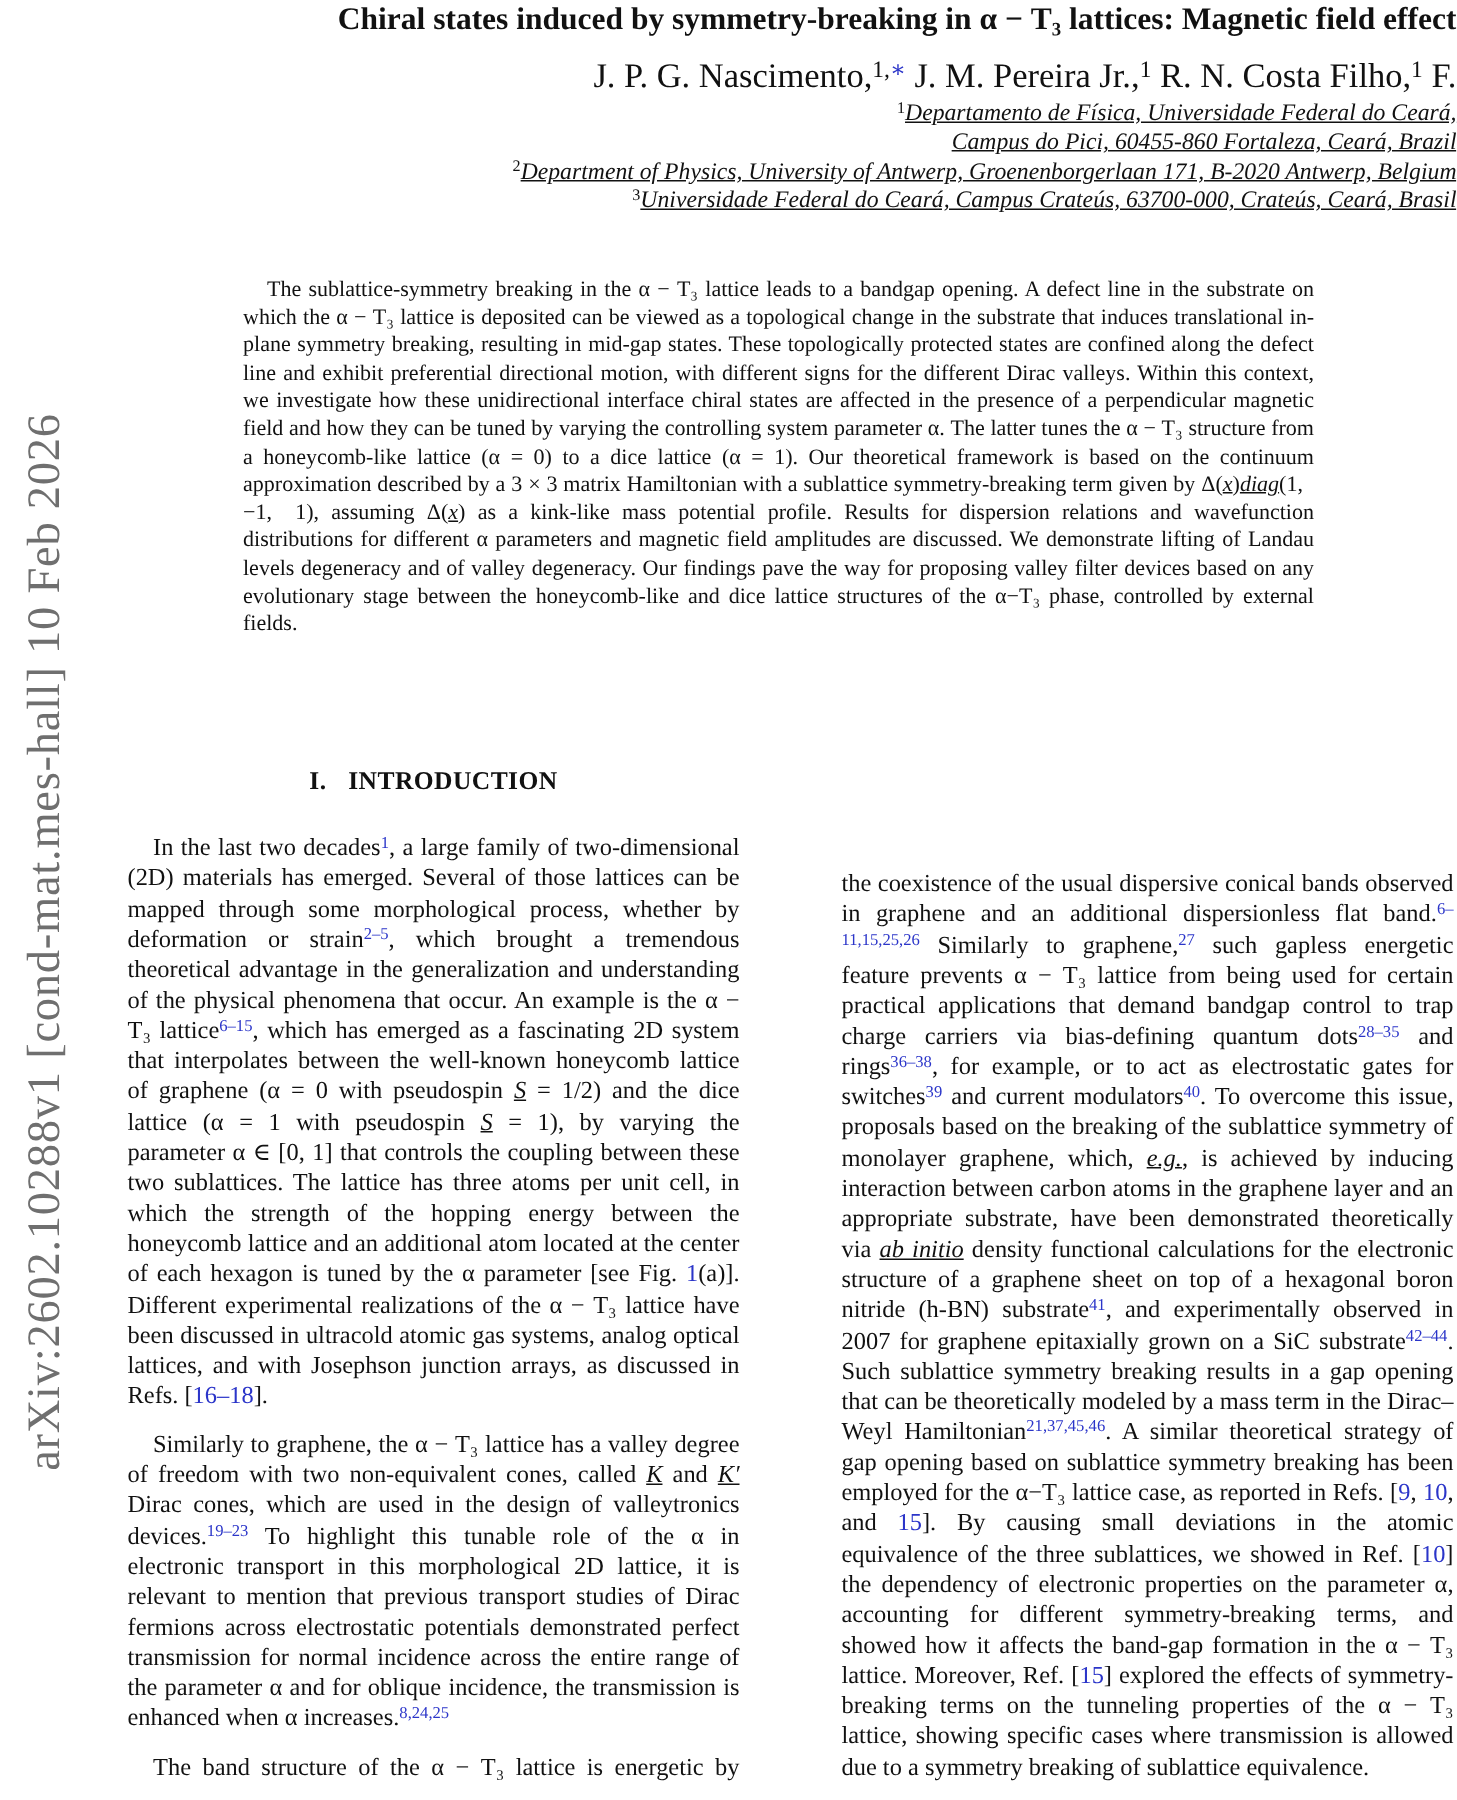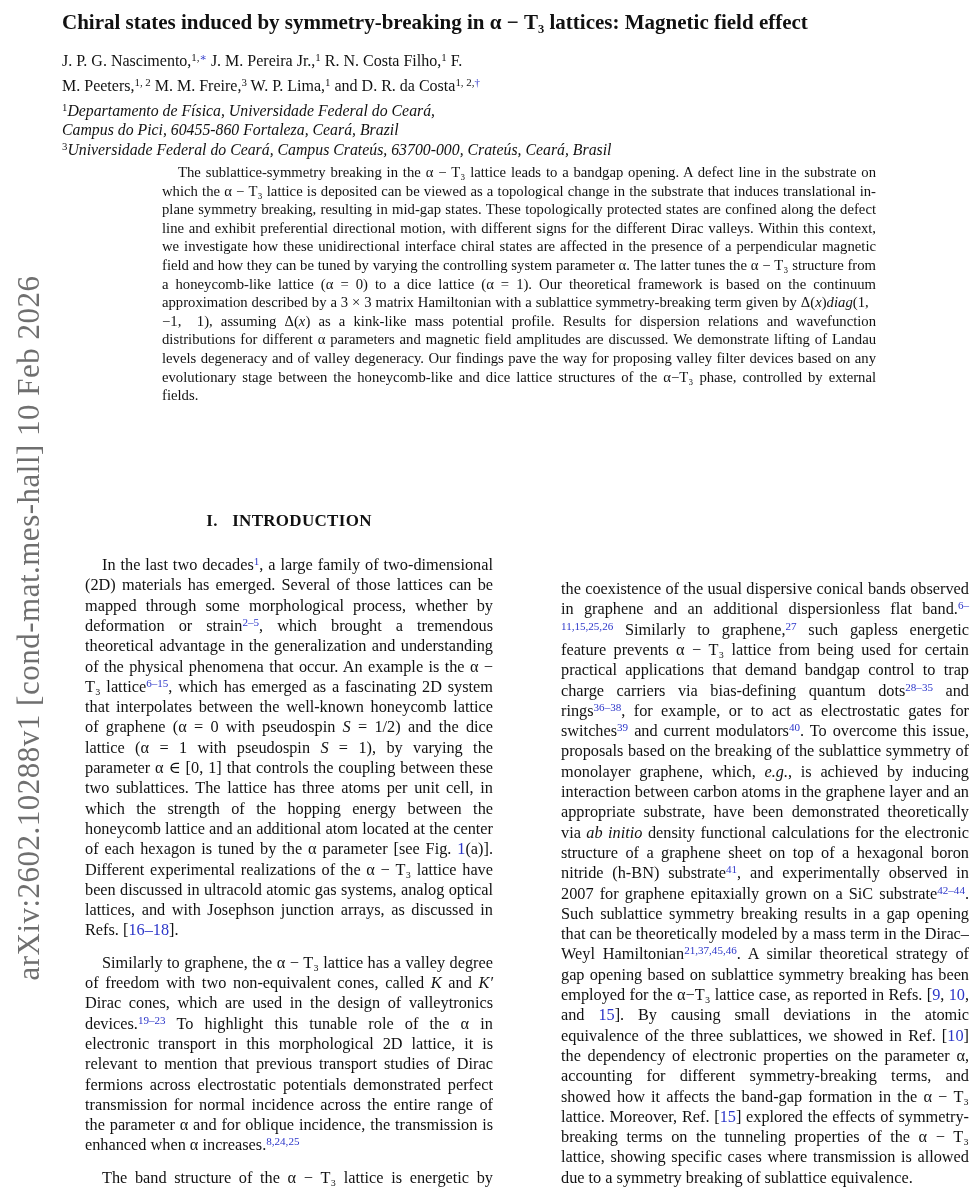--- a/index.html
+++ b/index.html
@@ -5,61 +5,61 @@
   html,body{margin:0;padding:0;background:#ffffff;}
   .page{
     position:relative;width:971px;height:1200px;background:#ffffff;overflow:hidden;
     font-family:"Liberation Serif","DejaVu Serif",serif;color:#111111;
   }
   .watermark{
     position:absolute;left:29px;top:628px;
     transform:translate(-50%,-50%) rotate(-90deg);
     white-space:nowrap;font-size:31px;color:#6f6f6f;letter-spacing:0.5px;
   }
-  .header{position:absolute;left:62px;top:10px;width:909px;text-align:left;}
+  .header{position:absolute;left:62px;top:0;width:909px;text-align:right;}
   .title{font-size:21px;font-weight:bold;margin:0 0 13px 0;white-space:nowrap;}
-  .authors{font-size:16px;line-height:25px;}
+  .authors{font-size:23px;line-height:25px;}
   .affils{margin-top:3px;font-size:15.8px;line-height:19.4px;}
   .abstract{
-    position:absolute;left:162px;top:163px;width:714px;
+    position:absolute;left:162px;top:184px;width:714px;
     font-size:14.7px;line-height:18.6px;text-align:justify;text-indent:16px;
   }
   .columns{
     position:absolute;left:73px;top:492px;width:908px;height:708px;
     display:flex;gap:44px;overflow:hidden;align-items:flex-end;
   }
   .col{width:437px;}
   .section-heading{
     font-size:17px;font-weight:bold;text-align:center;
     margin:2px 0 24px 0;letter-spacing:0.3px;
   }
   .section-heading .sec-title{margin-left:0.85em;}
   .body-par{margin:12px;font-size:16.3px;line-height:20.3px;text-align:justify;text-indent:17px;}
   .noindent{text-indent:0;}
   .cont{text-align-last:justify;}
   .mt2{margin-top:2px;}
   .mt14{margin-top:14px;}
   sup{font-size:68%;line-height:0;position:relative;top:-0.45em;vertical-align:baseline;}
   .ref{color:#2b35c9;}
-  .it{font-style:italic;}
+  .it{font-style:italic;text-decoration:underline;}
 </style>
 </head>
 <body>
 
 <div class="page">
 
   <div class="watermark">arXiv:2602.10288v1  [cond-mat.mes-hall]  10 Feb 2026</div>
 
   <div class="header">
     <h1 class="title">Chiral states induced by symmetry-breaking in α − T₃ lattices: Magnetic field effect</h1>
     <div class="authors"><span>J. P. G. Nascimento,</span><sup>1,</sup><sup class="ref">∗</sup><span> J. M. Pereira Jr.,</span><sup>1</sup><span> R. N. Costa Filho,</span><sup>1</sup><span> F.</span></div>
-    <div class="authors"><span>M. Peeters,</span><sup>1, 2</sup><span> M. M. Freire,</span><sup>3</sup><span> W. P. Lima,</span><sup>1</sup><span> and D. R. da Costa</span><sup>1, 2,</sup><sup class="ref">†</sup></div>
     <div class="affils">
       <div><sup>1</sup><span class="it">Departamento de Física, Universidade Federal do Ceará,</span></div>
       <div><span class="it">Campus do Pici, 60455-860 Fortaleza, Ceará, Brazil</span></div>
+      <div><sup>2</sup><span class="it">Department of Physics, University of Antwerp, Groenenborgerlaan 171, B-2020 Antwerp, Belgium</span></div>
       <div><sup>3</sup><span class="it">Universidade Federal do Ceará, Campus Crateús, 63700-000, Crateús, Ceará, Brasil</span></div>
     </div>
   </div>
 
   <div class="abstract"><span>The sublattice-symmetry breaking in the α − T₃ lattice leads to a bandgap opening. A defect line in the substrate on which the α − T₃ lattice is deposited can be viewed as a topological change in the substrate that induces translational in-plane symmetry breaking, resulting in mid-gap states. These topologically protected states are confined along the defect line and exhibit preferential directional motion, with different signs for the different Dirac valleys. Within this context, we investigate how these unidirectional interface chiral states are affected in the presence of a perpendicular magnetic field and how they can be tuned by varying the controlling system parameter α. The latter tunes the α − T₃ structure from a honeycomb-like lattice (α = 0) to a dice lattice (α = 1). Our theoretical framework is based on the continuum approximation described by a 3 × 3 matrix Hamiltonian with a sublattice symmetry-breaking term given by Δ(</span><span class="it">x</span><span>)</span><span class="it">diag</span><span>(1, −1,  1), assuming Δ(</span><span class="it">x</span><span>) as a kink-like mass potential profile. Results for dispersion relations and wavefunction distributions for different α parameters and magnetic field amplitudes are discussed. We demonstrate lifting of Landau levels degeneracy and of valley degeneracy. Our findings pave the way for proposing valley filter devices based on any evolutionary stage between the honeycomb-like and dice lattice structures of the α−T₃ phase, controlled by external fields.</span></div>
 
   <div class="columns">
     <div class="col">
       <h2 class="section-heading">
         <span class="sec-num">I.</span><span class="sec-title">INTRODUCTION</span>

